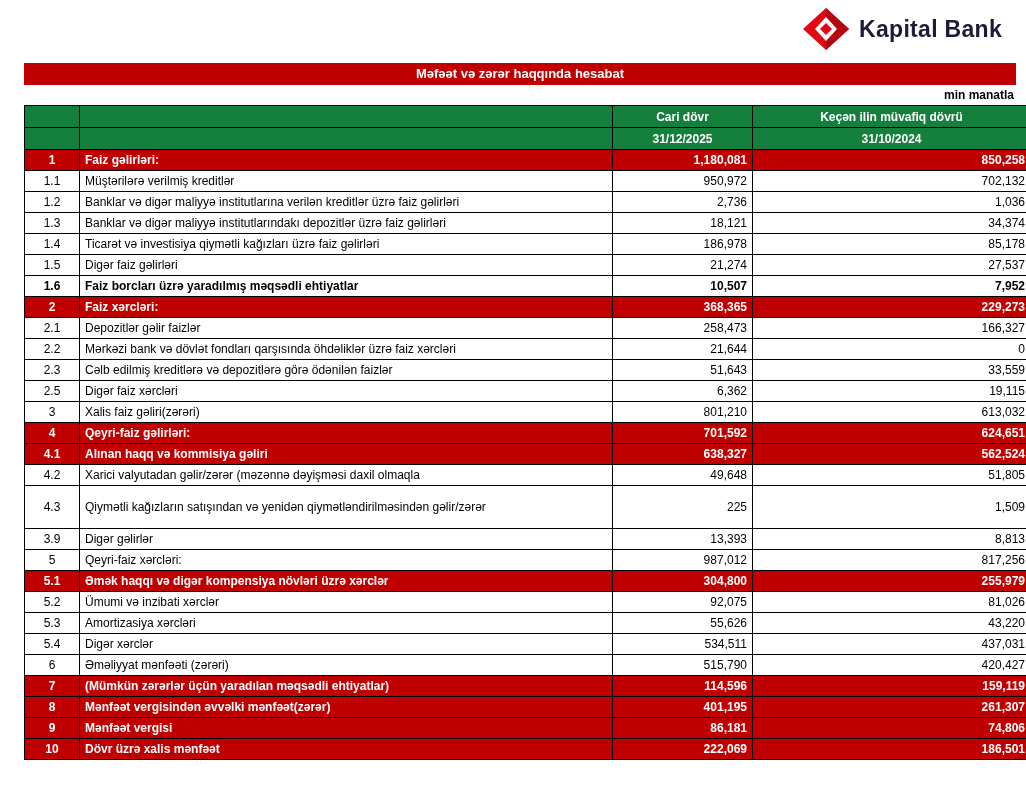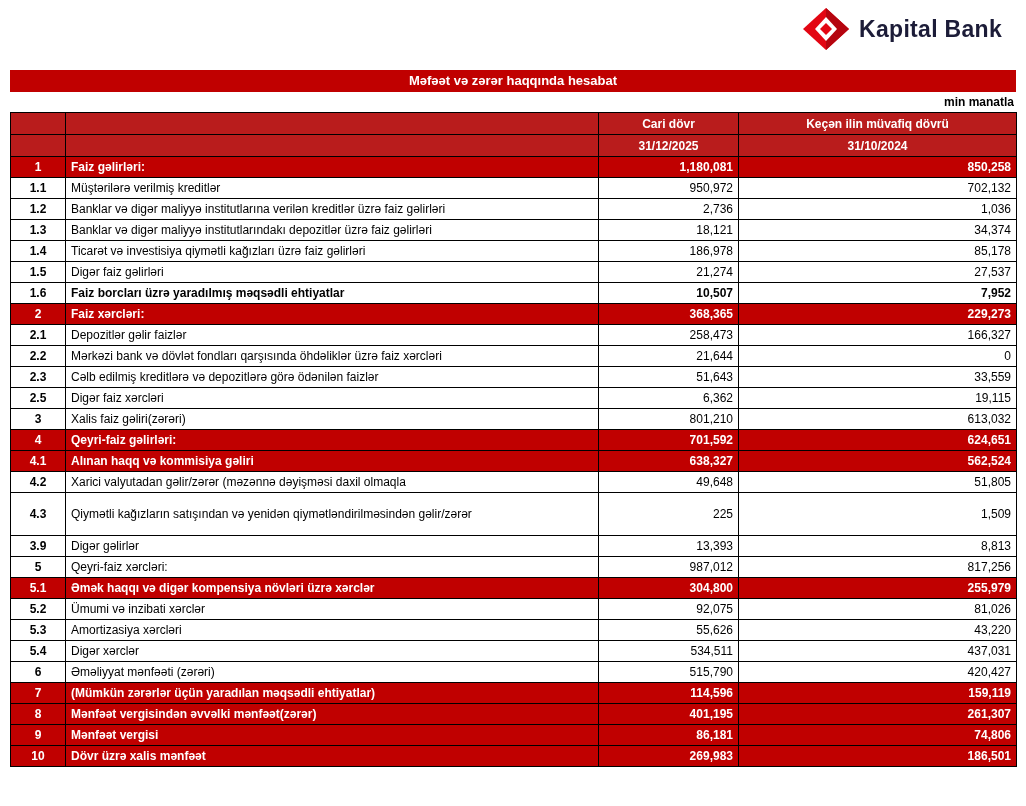--- a/index.html
+++ b/index.html
@@ -4,21 +4,21 @@
 <style>
   * { box-sizing: border-box; }
   html, body { margin: 0; padding: 0; }
   body {
     width: 1026px;
     height: 806px;
     background: #ffffff;
     font-family: "Liberation Sans", sans-serif;
     color: #000;
   }
-  .page { padding: 6px 10px 0 10px; }
+  .page { padding: 6px 10px 0 24px; }
 
   
   .logo-row {
     display: flex;
     justify-content: flex-end;
     align-items: center;
     gap: 10px;
     height: 46px;
     padding-right: 14px;
   }
@@ -31,21 +31,21 @@
   }
 
   
   .banner {
     background: #C00000;
     color: #ffffff;
     text-align: center;
     font-weight: bold;
     font-size: 13px;
     padding: 3px 0 4px 0;
-    margin-top: 18px;
+    margin-top: 11px;
   }
 
   
   .unit-note {
     text-align: right;
     font-weight: bold;
     font-size: 12px;
     padding: 3px 2px 3px 0;
   }
 
@@ -56,29 +56,29 @@
     table-layout: fixed;
   }
   th, td {
     border: 1px solid #000;
     font-size: 12px;
     padding: 1px 5px;
     height: 21px;
     overflow: hidden;
   }
   thead th {
-    background: #b91c1c;
+    background: #15803d;
     color: #fff;
     font-weight: bold;
     text-align: center;
     height: 22px;
   }
   tbody td { background: #fff; color: #000; }
 
-  .cell-no { text-align: center; font-weight: bold; }
+  .cell-no { text-align: center; }
   .cell-label { text-align: left; }
   .cell-value { text-align: right; }
 
   tr.row-highlight td {
     background: #C00000;
     color: #ffffff;
     font-weight: bold;
   }
   tr.row-bold td { font-weight: bold; }
   tr.row-tall td { height: 43px; }
@@ -284,19 +284,19 @@
         </tr>
         <tr class="row-highlight">
           <td class="cell-no">9</td>
           <td class="cell-label">Mənfəət vergisi</td>
           <td class="cell-value">86,181</td>
           <td class="cell-value">74,806</td>
         </tr>
         <tr class="row-highlight">
           <td class="cell-no">10</td>
           <td class="cell-label">Dövr üzrə xalis mənfəət</td>
-          <td class="cell-value">269,983</td>
+          <td class="cell-value">222,069</td>
           <td class="cell-value">186,501</td>
         </tr>
       </tbody>
   </table>
 
 </div>
 
 </body></html>

